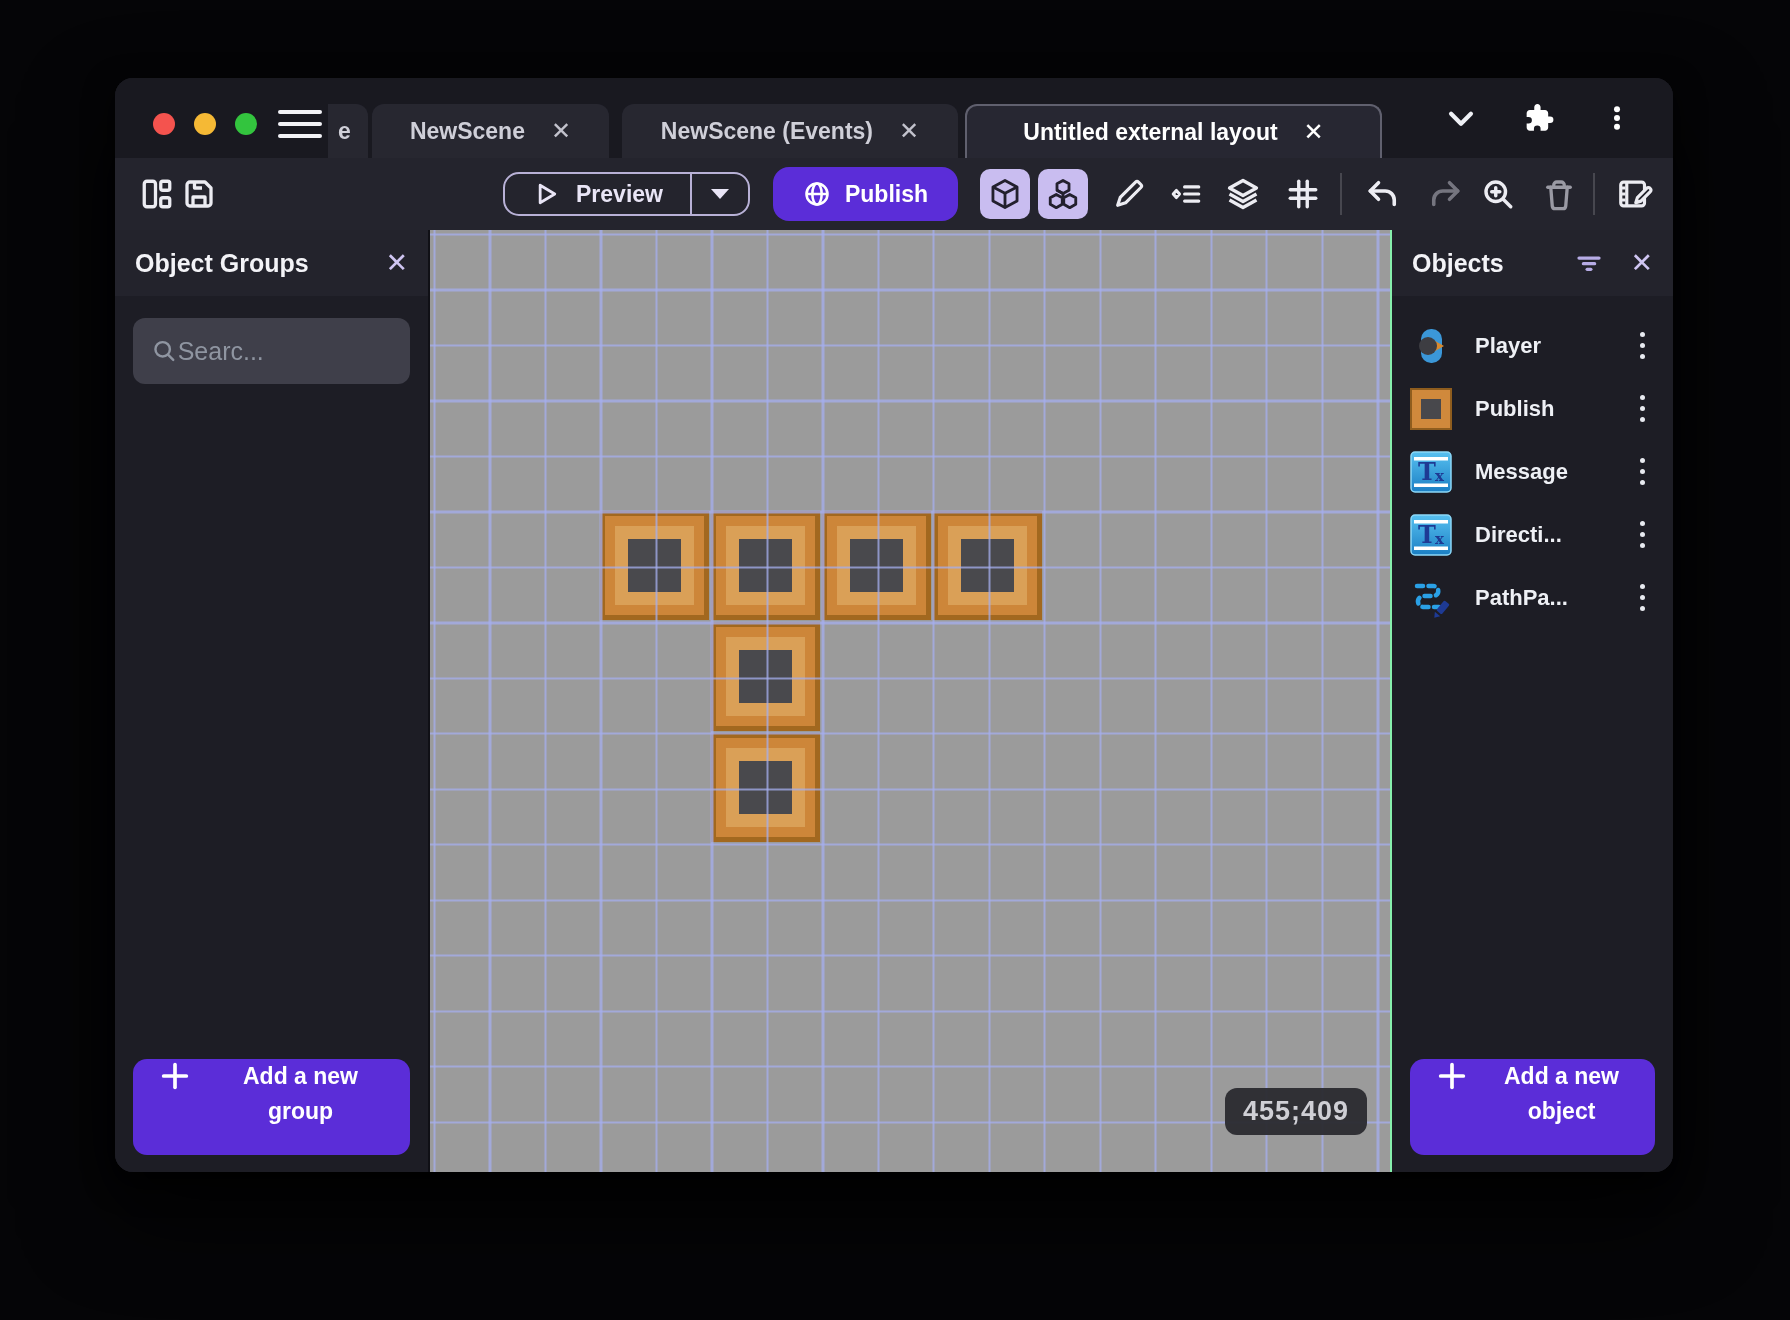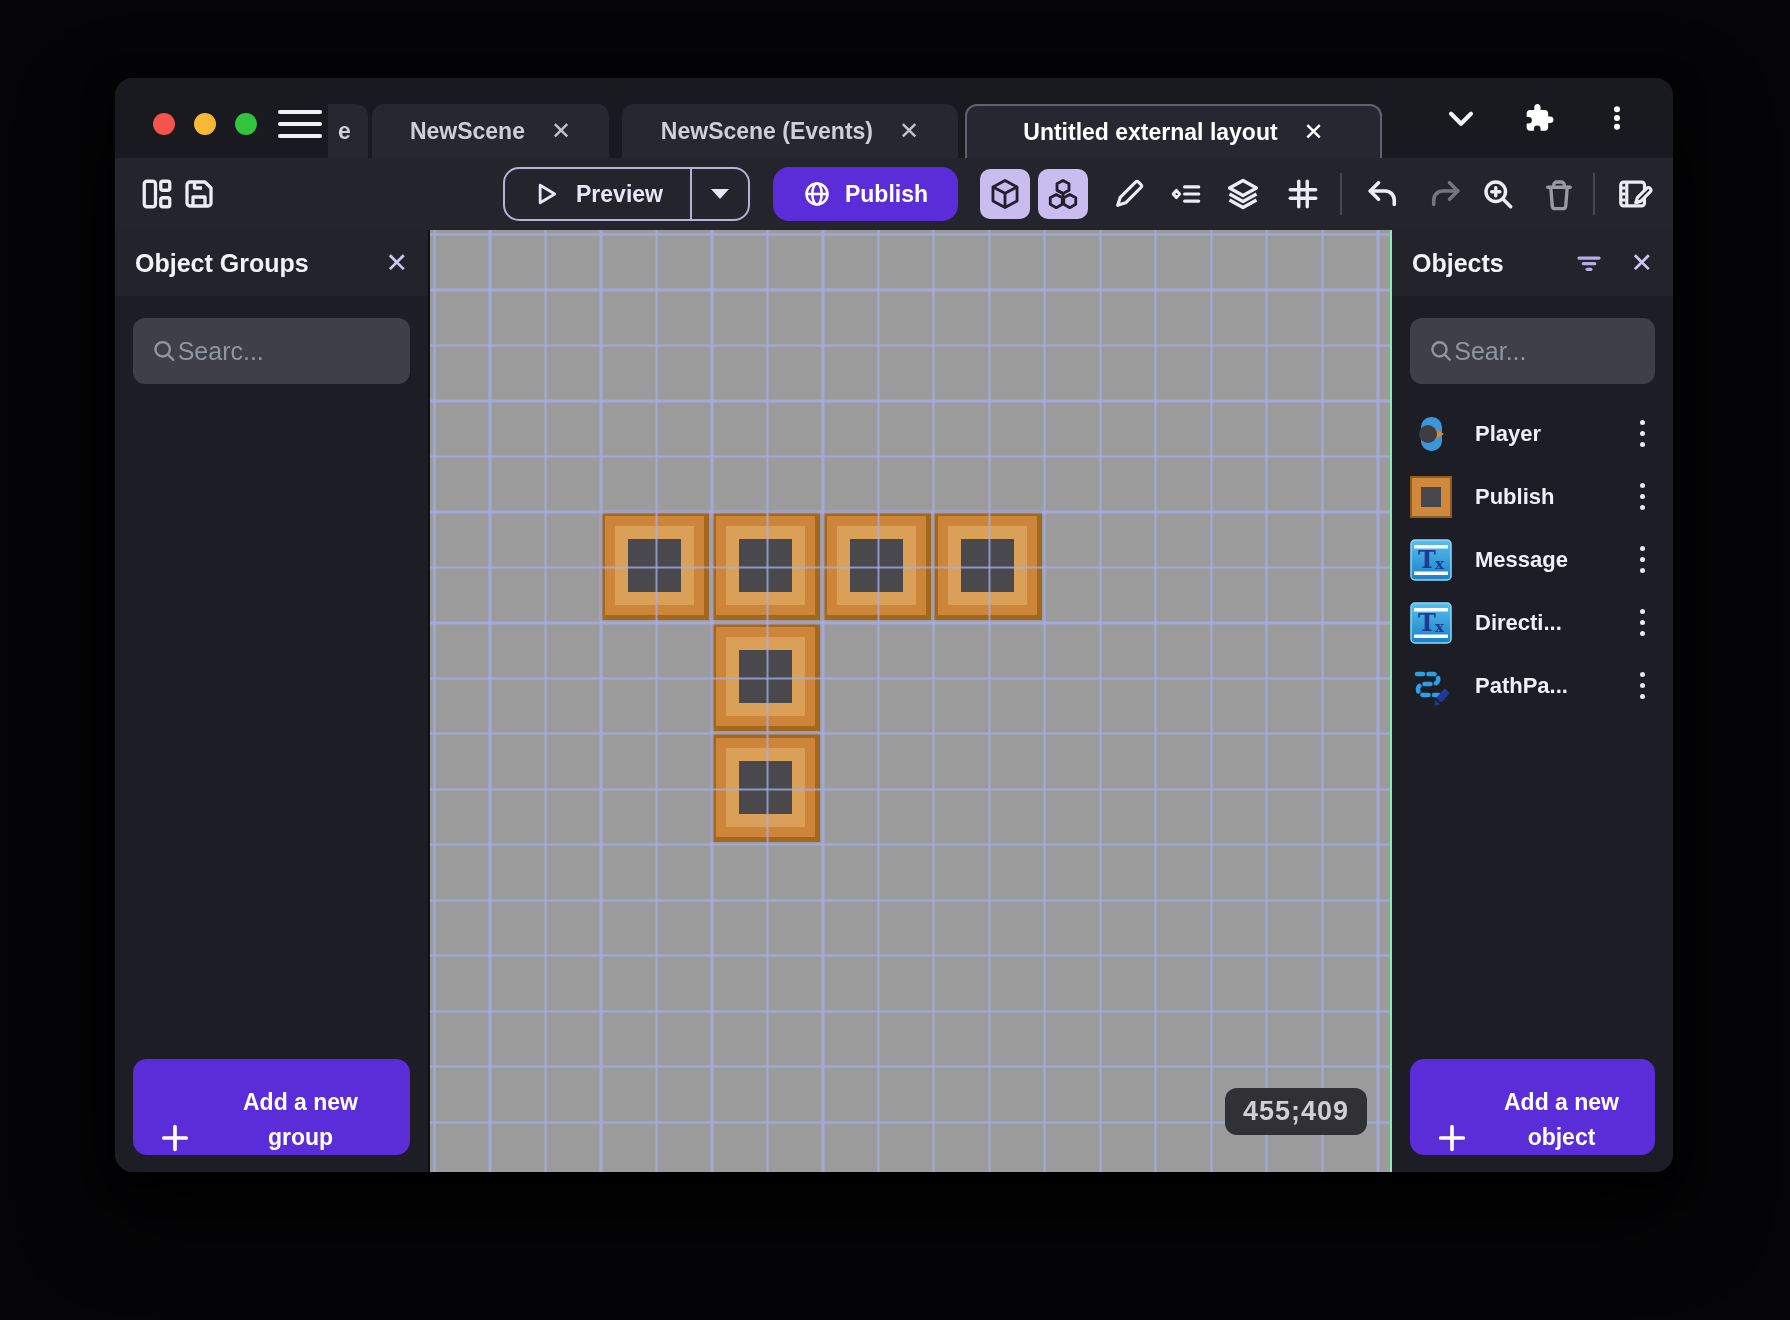--- a/index.html
+++ b/index.html
@@ -30,21 +30,21 @@
 
   .tabbar-right{ position:absolute; right:0; top:0; height:80px; display:flex; align-items:center; gap:34px; padding-right:34px; }
   .tb-icon{ width:44px; height:44px; display:flex; align-items:center; justify-content:center; cursor:pointer; }
 
   
   .toolbar{ position:absolute; left:0; top:80px; width:100%; height:72px; background:#24242d; }
   .toolbar .abs{ position:absolute; top:50%; transform:translateY(-50%); }
   .icon-btn{ width:44px; height:44px; display:flex; align-items:center; justify-content:center; cursor:pointer; }
   .tdivider{ width:2px; height:42px; background:#47474f; }
 
-  .preview-btn{ left:388px; width:247px; height:54px; border:2px solid #b8b1d6; border-radius:16px;
+  .preview-btn{ left:388px; width:247px; height:44px; border:2px solid #b8b1d6; border-radius:16px;
     display:flex; align-items:center; color:#e9e5f6; font-weight:700; font-size:23px; cursor:pointer; background:transparent; }
   .preview-main{ flex:1; display:flex; align-items:center; justify-content:center; gap:16px; height:100%; }
   .preview-caret{ width:58px; height:100%; border-left:2px solid #b8b1d6; display:flex; align-items:center; justify-content:center; }
 
   .publish-btn{ left:658px; width:185px; height:54px; background:#5b2dd8; border-radius:16px;
     display:flex; align-items:center; justify-content:center; gap:14px; color:#fff; font-weight:700; font-size:23px; cursor:pointer; }
 
   .lav-btn{ width:50px; height:50px; border-radius:10px; background:#c9bdf0; display:flex; align-items:center; justify-content:center; cursor:pointer; }
 
   
@@ -55,21 +55,21 @@
   .panel-header{ height:66px; background:#23232c; display:flex; align-items:center; padding:0 20px; }
   .panel-title{ color:#f3f3f7; font-size:25px; font-weight:600; flex:1; }
   .panel-x{ color:#cfc5f2; font-size:27px; cursor:pointer; line-height:1; }
   .filter-btn{ margin-right:26px; cursor:pointer; display:flex; align-items:center; }
 
   .searchbox{ margin:22px 18px 0 18px; height:66px; background:#3f3f4a; border-radius:12px; display:flex; align-items:center; padding:0 18px; }
   .searchbox input{ background:transparent; border:none; outline:none; color:#e8e8ee; font-size:25px; width:100%; font-family:inherit; }
   .searchbox input::placeholder{ color:#8f95a1; }
 
   .add-btn{ position:absolute; left:18px; right:18px; bottom:17px; height:96px; background:#5b2dd8; border-radius:14px;
-    display:flex; align-items:flex-end; cursor:pointer; color:#fff; }
+    display:flex; align-items:flex-start; cursor:pointer; color:#fff; }
   .add-plus{ width:84px; display:flex; align-items:center; justify-content:center; }
   .add-text{ flex:1; text-align:center; font-weight:700; font-size:23px; line-height:35px; padding-right:26px; }
 
   
   .obj-list{ margin-top:18px; }
   .obj-row{ height:63px; display:flex; align-items:center; padding-left:17px; cursor:pointer; }
   .obj-icon{ width:44px; height:44px; flex:none; }
   .obj-label{ color:#eef0f5; font-size:22px; font-weight:600; margin-left:22px; flex:1; }
   .kebab{ width:34px; height:44px; display:flex; flex-direction:column; align-items:center; justify-content:center; gap:6px; margin-right:14px; cursor:pointer; }
   .kebab i{ width:5px; height:5px; border-radius:50%; background:#e8eaf0; display:block; }
@@ -316,27 +316,20 @@
       <div class="panel-header">
         <span class="panel-title">Objects</span>
         <span class="filter-btn">
           <svg width="30" height="30" viewBox="0 0 24 24" fill="none" stroke="#b7ace6" stroke-width="2.6" stroke-linecap="round">
               <line x1="4" y1="8" x2="20" y2="8"></line>
               <line x1="7.5" y1="12.5" x2="16.5" y2="12.5"></line>
               <line x1="10.5" y1="17" x2="13.5" y2="17"></line>
             </svg>
         </span>
         <span class="panel-x">✕</span>
-      </div>
-      <div class="searchbox">
-        <svg width="30" height="30" viewBox="0 0 24 24" fill="none" stroke="#8f95a1" stroke-width="2.2" stroke-linecap="round">
-            <circle cx="10.5" cy="10.5" r="6.5"></circle>
-            <line x1="15.5" y1="15.5" x2="20" y2="20"></line>
-          </svg>
-        <input type="text" placeholder="Sear..." style="">
       </div>
 
       <div class="obj-list">
         <div class="obj-row">
           <svg class="obj-icon" viewBox="0 0 44 44">
               <rect x="12" y="5" width="21" height="34" rx="10" fill="#3b97d8"></rect>
               <polygon points="19,13 35,22 19,31" fill="#d8892f"></polygon>
               <circle cx="19" cy="22" r="9" fill="#3d3d42"></circle>
             </svg>
           <span class="obj-label">Player</span>

